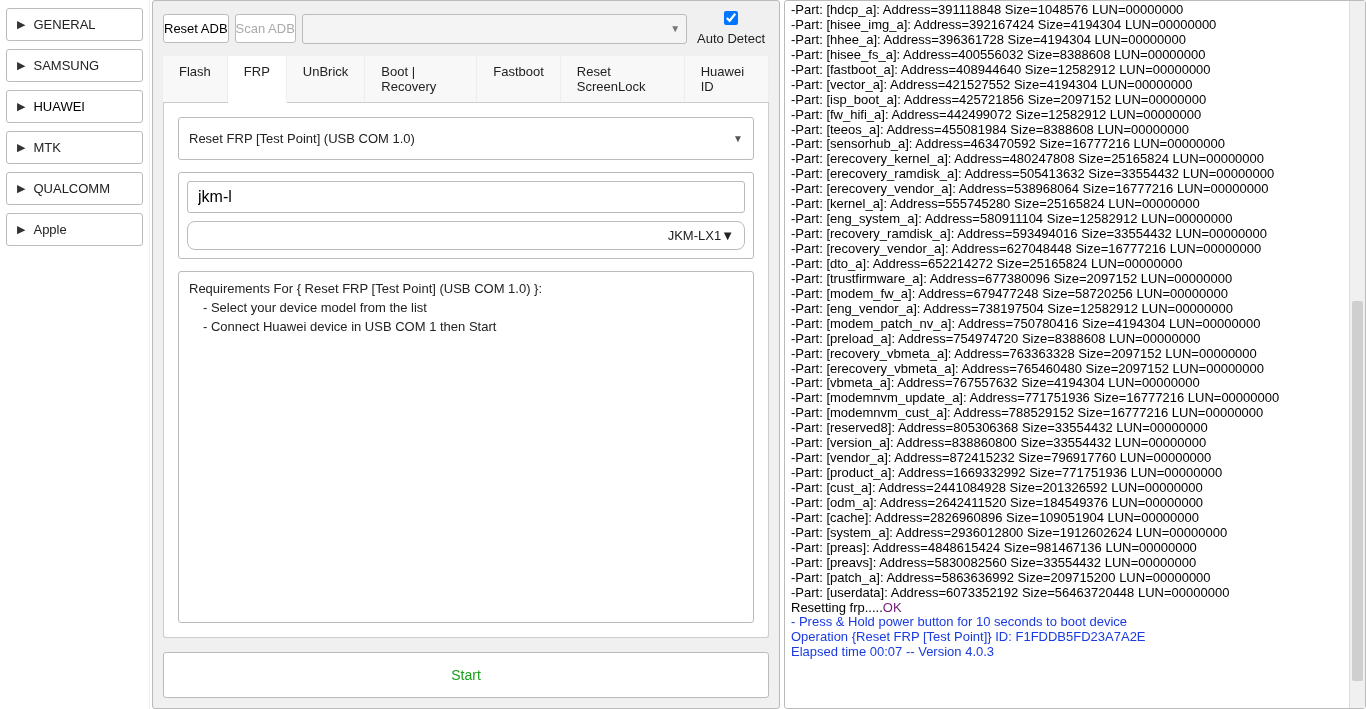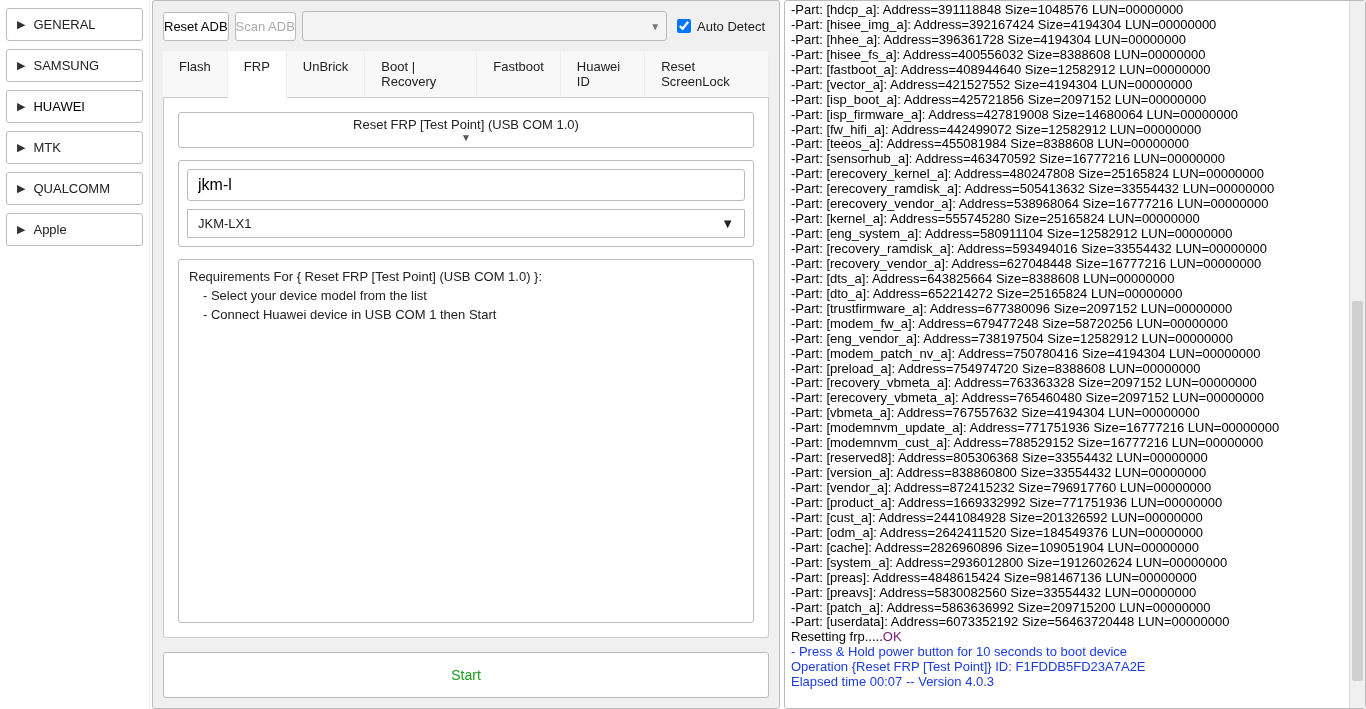--- a/index.html
+++ b/index.html
@@ -10,34 +10,34 @@
   .sidebar-item { border: 1px solid #bbb; border-radius: 3px; padding: 8px 10px; margin-bottom: 8px; cursor: pointer; font-size: 13px; display: flex; align-items: center; background: #fff; }
   .sidebar-item .tri { margin-right: 8px; font-size: 11px; color: #333; line-height: 1; }
   .sidebar-item.active { color: #000; }
   
   .middle { width: 628px; border: 1px solid #bbb; border-radius: 3px; margin: 0 2px; padding: 10px 10px 10px 10px; background: #f0f0f0; display:flex; flex-direction:column; }
   .toolbar { display: flex; align-items: center; gap: 6px; margin-bottom: 10px; }
   .btn { background: #fff; border: 1px solid #bbb; border-radius: 3px; padding: 6px 0; font-size: 13px; cursor: pointer; }
   .btn.disabled { color: #aaa; }
   .combo-empty { flex: 1; height: 30px; background: #f4f4f4; border: 1px solid #bbb; border-radius: 3px; display:flex; align-items:center; justify-content:flex-end; padding-right:6px; color:#777; }
   .combo-empty .chev { font-size: 10px; }
-  .checkbox { display: flex; align-items: center; gap: 6px; padding: 0 4px; }
+  .checkbox { display: flex; align-items: center; gap: 6px; padding: 0 4px; flex-direction: column; }
   .checkbox input { width: 14px; height: 14px; }
   
   .tabs { display:flex; border-bottom:1px solid #ccc; background:#fff; border-radius:3px 3px 0 0; }
   .tab { padding: 8px 16px; font-size: 13px; cursor:pointer; border-right:1px solid #eee; background:#f8f8f8; }
   .tab:first-child { border-top-left-radius:3px; }
   .tab.active { background:#fff; border-bottom:2px solid #fff; margin-bottom:-1px; }
   .tabpanel { background:#fff; border:1px solid #ccc; border-top:none; border-radius:0 0 3px 3px; padding:14px; flex:1; display:flex; flex-direction:column; }
-  .select-row { border:1px solid #bbb; border-radius:3px; padding:4px 10px; display:flex; align-items:center; justify-content:space-between; background:#fff; margin-bottom:12px;flex-direction:column; }
+  .select-row { border:1px solid #bbb; border-radius:3px; padding:13px 10px; display:flex; align-items:center; justify-content:space-between; background:#fff; margin-bottom:12px; }
   .select-row .chev { font-size:10px; color:#555; }
   .group-box { border:1px solid #bbb; border-radius:3px; padding:8px; margin-bottom:12px; }
   .input-text { width:100%; border:1px solid #bbb; border-radius:3px; padding:6px 10px; font-size:16px; font-family:inherit; margin-bottom:8px; }
   .input-text:last-child { margin-bottom:0; }
-  .model-select { width:100%; border:1px solid #bbb; border-radius:1px; padding:6px 10px; display:flex; align-items:center; justify-content:space-between; background:#fff; }
+  .model-select { width:100%; border:1px solid #bbb; border-radius:8px; padding:6px 10px; display:flex; align-items:center; justify-content:flex-end; background:#fff; }
   .req-box { border:1px solid #bbb; border-radius:3px; padding:8px 10px; background:#fff; flex:1; font-size:13px; line-height:1.45; }
   .req-box .line-indent { padding-left:14px; }
   .start-btn { margin-top:14px; width:100%; border:1px solid #bbb; border-radius:3px; background:#fff; padding:14px 4px; text-align:center; color:#1a9e1a; font-size:14px; cursor:pointer; }
   
   .logpanel { flex:1; border:1px solid #bbb; border-radius:3px; margin-left:2px; background:#fff; display:flex; flex-direction:column; position:relative; }
   .logscroll { flex:1; overflow:hidden; padding:2px 6px 4px 6px; font-size:13px; line-height:1.15; font-family:"Segoe UI", Tahoma, sans-serif; white-space:nowrap; }
   .logline { color:#000; }
   .ll-special { color:#000; }
   .ok { color:#701a75; }
   .blue { color:#1a3be0; }
@@ -89,22 +89,22 @@
         <span>Auto Detect</span>
       </label>
     </div>
 
     <div class="tabs">
       <div class="tab">Flash</div>
       <div class="tab active">FRP</div>
       <div class="tab">UnBrick</div>
       <div class="tab">Boot | Recovery</div>
       <div class="tab">Fastboot</div>
+      <div class="tab">Reset ScreenLock</div>
       <div class="tab">Huawei ID</div>
-      <div class="tab">Reset ScreenLock</div>
     </div>
 
     <div class="tabpanel">
       <div class="select-row">
         <span>Reset FRP [Test Point] (USB COM 1.0)</span>
         <span class="chev">▼</span>
       </div>
 
       <div class="group-box">
         <input class="input-text" type="text" value="jkm-l" style="">
@@ -126,32 +126,30 @@
 
   <div class="logpanel">
     <div class="logscroll" id="logscroll">
         <div class="logline">-Part: [hdcp_a]: Address=391118848 Size=1048576 LUN=00000000</div>
         <div class="logline">-Part: [hisee_img_a]: Address=392167424 Size=4194304 LUN=00000000</div>
         <div class="logline">-Part: [hhee_a]: Address=396361728 Size=4194304 LUN=00000000</div>
         <div class="logline">-Part: [hisee_fs_a]: Address=400556032 Size=8388608 LUN=00000000</div>
         <div class="logline">-Part: [fastboot_a]: Address=408944640 Size=12582912 LUN=00000000</div>
         <div class="logline">-Part: [vector_a]: Address=421527552 Size=4194304 LUN=00000000</div>
         <div class="logline">-Part: [isp_boot_a]: Address=425721856 Size=2097152 LUN=00000000</div>
-        <div class="logline">-Part: [isp_firmware_a]: Address=427819008 Size=14680064 LUN=00000000</div>
         <div class="logline">-Part: [fw_hifi_a]: Address=442499072 Size=12582912 LUN=00000000</div>
         <div class="logline">-Part: [teeos_a]: Address=455081984 Size=8388608 LUN=00000000</div>
         <div class="logline">-Part: [sensorhub_a]: Address=463470592 Size=16777216 LUN=00000000</div>
         <div class="logline">-Part: [erecovery_kernel_a]: Address=480247808 Size=25165824 LUN=00000000</div>
         <div class="logline">-Part: [erecovery_ramdisk_a]: Address=505413632 Size=33554432 LUN=00000000</div>
         <div class="logline">-Part: [erecovery_vendor_a]: Address=538968064 Size=16777216 LUN=00000000</div>
         <div class="logline">-Part: [kernel_a]: Address=555745280 Size=25165824 LUN=00000000</div>
         <div class="logline">-Part: [eng_system_a]: Address=580911104 Size=12582912 LUN=00000000</div>
         <div class="logline">-Part: [recovery_ramdisk_a]: Address=593494016 Size=33554432 LUN=00000000</div>
         <div class="logline">-Part: [recovery_vendor_a]: Address=627048448 Size=16777216 LUN=00000000</div>
-        <div class="logline">-Part: [dts_a]: Address=643825664 Size=8388608 LUN=00000000</div>
         <div class="logline">-Part: [dto_a]: Address=652214272 Size=25165824 LUN=00000000</div>
         <div class="logline">-Part: [trustfirmware_a]: Address=677380096 Size=2097152 LUN=00000000</div>
         <div class="logline">-Part: [modem_fw_a]: Address=679477248 Size=58720256 LUN=00000000</div>
         <div class="logline">-Part: [eng_vendor_a]: Address=738197504 Size=12582912 LUN=00000000</div>
         <div class="logline">-Part: [modem_patch_nv_a]: Address=750780416 Size=4194304 LUN=00000000</div>
         <div class="logline">-Part: [preload_a]: Address=754974720 Size=8388608 LUN=00000000</div>
         <div class="logline">-Part: [recovery_vbmeta_a]: Address=763363328 Size=2097152 LUN=00000000</div>
         <div class="logline">-Part: [erecovery_vbmeta_a]: Address=765460480 Size=2097152 LUN=00000000</div>
         <div class="logline">-Part: [vbmeta_a]: Address=767557632 Size=4194304 LUN=00000000</div>
         <div class="logline">-Part: [modemnvm_update_a]: Address=771751936 Size=16777216 LUN=00000000</div>

